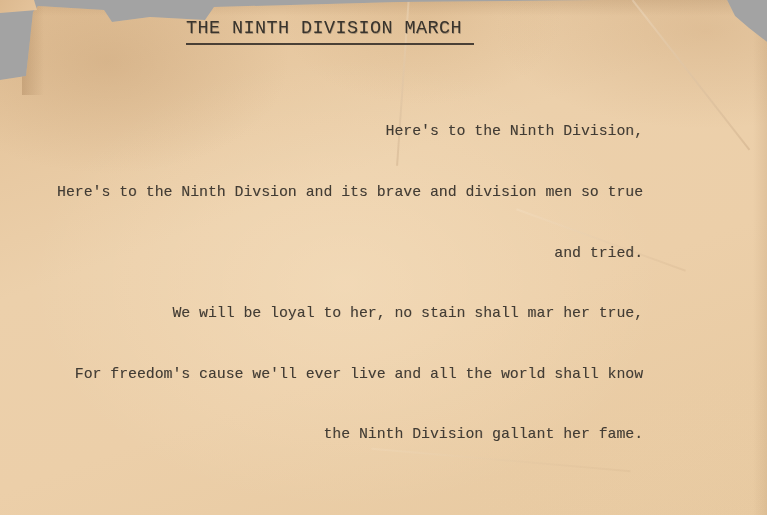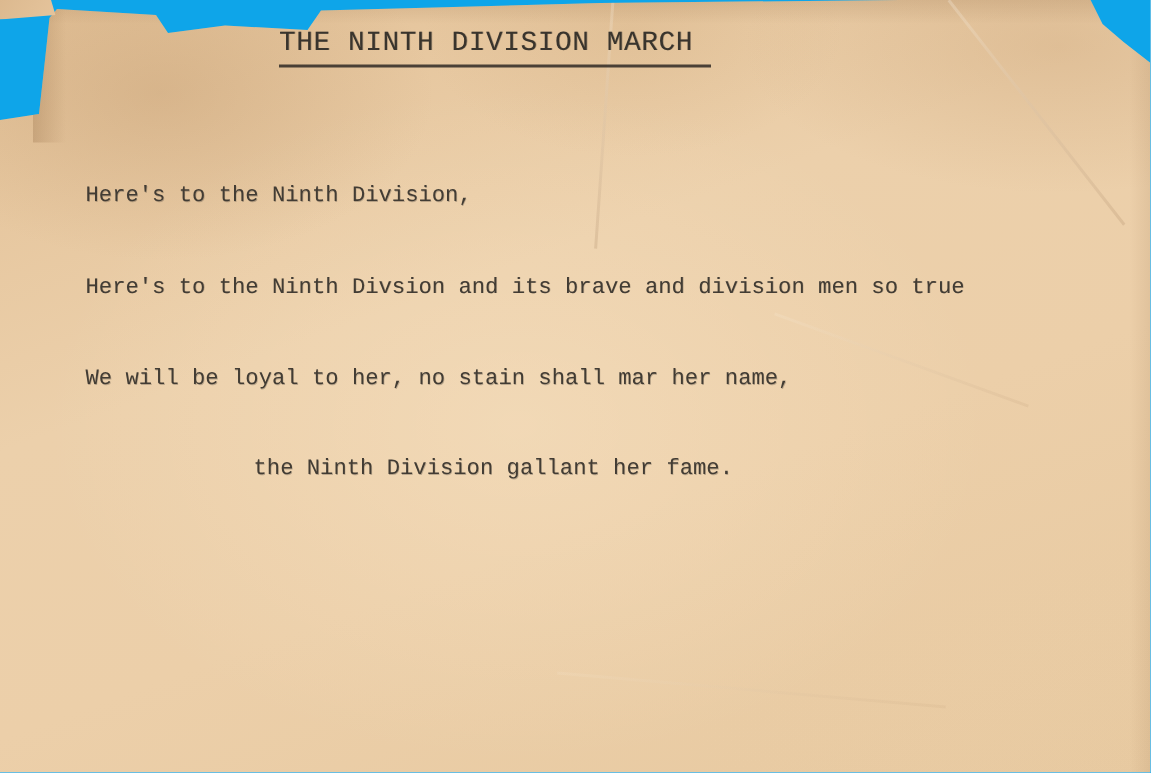--- a/index.html
+++ b/index.html
@@ -3,21 +3,21 @@
 <meta charset="utf-8">
 <style>
   html, body { margin: 0; padding: 0; }
   body { background: #e8e8e4; font-family: "Liberation Mono", "DejaVu Sans Mono", monospace; }
 
   .stage {
     position: relative;
     width: 767px;
     height: 515px;
     overflow: hidden;
-    background: #0ea5e9; 
+    background: #a3a3a3; 
   }
 
   
   .paper {
     position: absolute;
     inset: 0;
     background:
       radial-gradient(ellipse 260px 160px at 14% 12%, rgba(183,142,98,0.30), transparent 70%),
       radial-gradient(ellipse 300px 140px at 92% 6%,  rgba(196,154,108,0.32), transparent 70%),
       radial-gradient(ellipse 200px 120px at 55% 4%,  rgba(200,160,112,0.22), transparent 70%),
@@ -87,21 +87,21 @@
   .poem {
     position: absolute;
     left: 57px;
     top: 81px;
     font-size: 14.8px;
     line-height: 20.2px;
     color: #423c34;
     text-shadow: 0.4px 0.4px 0 rgba(66,60,52,0.30);
     white-space: pre;
   }
-  .poem .line { height: 20.2px; }
+  .poem .line { height: 20.2px; text-align: right; }
   .poem .indent { padding-left: 112px; }
 </style>
 </head>
 <body>
 
 <div class="stage">
   <div class="paper">
     <div class="edge-shade-top"></div>
     <div class="edge-shade-left"></div>
     <div class="edge-shade-right"></div>
@@ -110,21 +110,23 @@
     <div class="crease crease-3"></div>
     <div class="crease crease-4"></div>
   </div>
   <div class="flap"></div>
 
   <div class="title">THE NINTH DIVISION MARCH</div>
 
   <div class="poem">
     <div class="line">Here's to the Ninth Division,</div>
     <div class="line">Here's to the Ninth Divsion and its brave and division men so true</div>
-    <div class="line">We will be loyal to her, no stain shall mar her name,</div>
+    <div class="line indent">and tried.</div>
+    <div class="line">We will be loyal to her, no stain shall mar her true,</div>
+    <div class="line">For freedom's cause we'll ever live and all the world shall know</div>
     <div class="line indent">the Ninth Division gallant her fame.</div>
     
     
     
     
     
     
     
     
     

